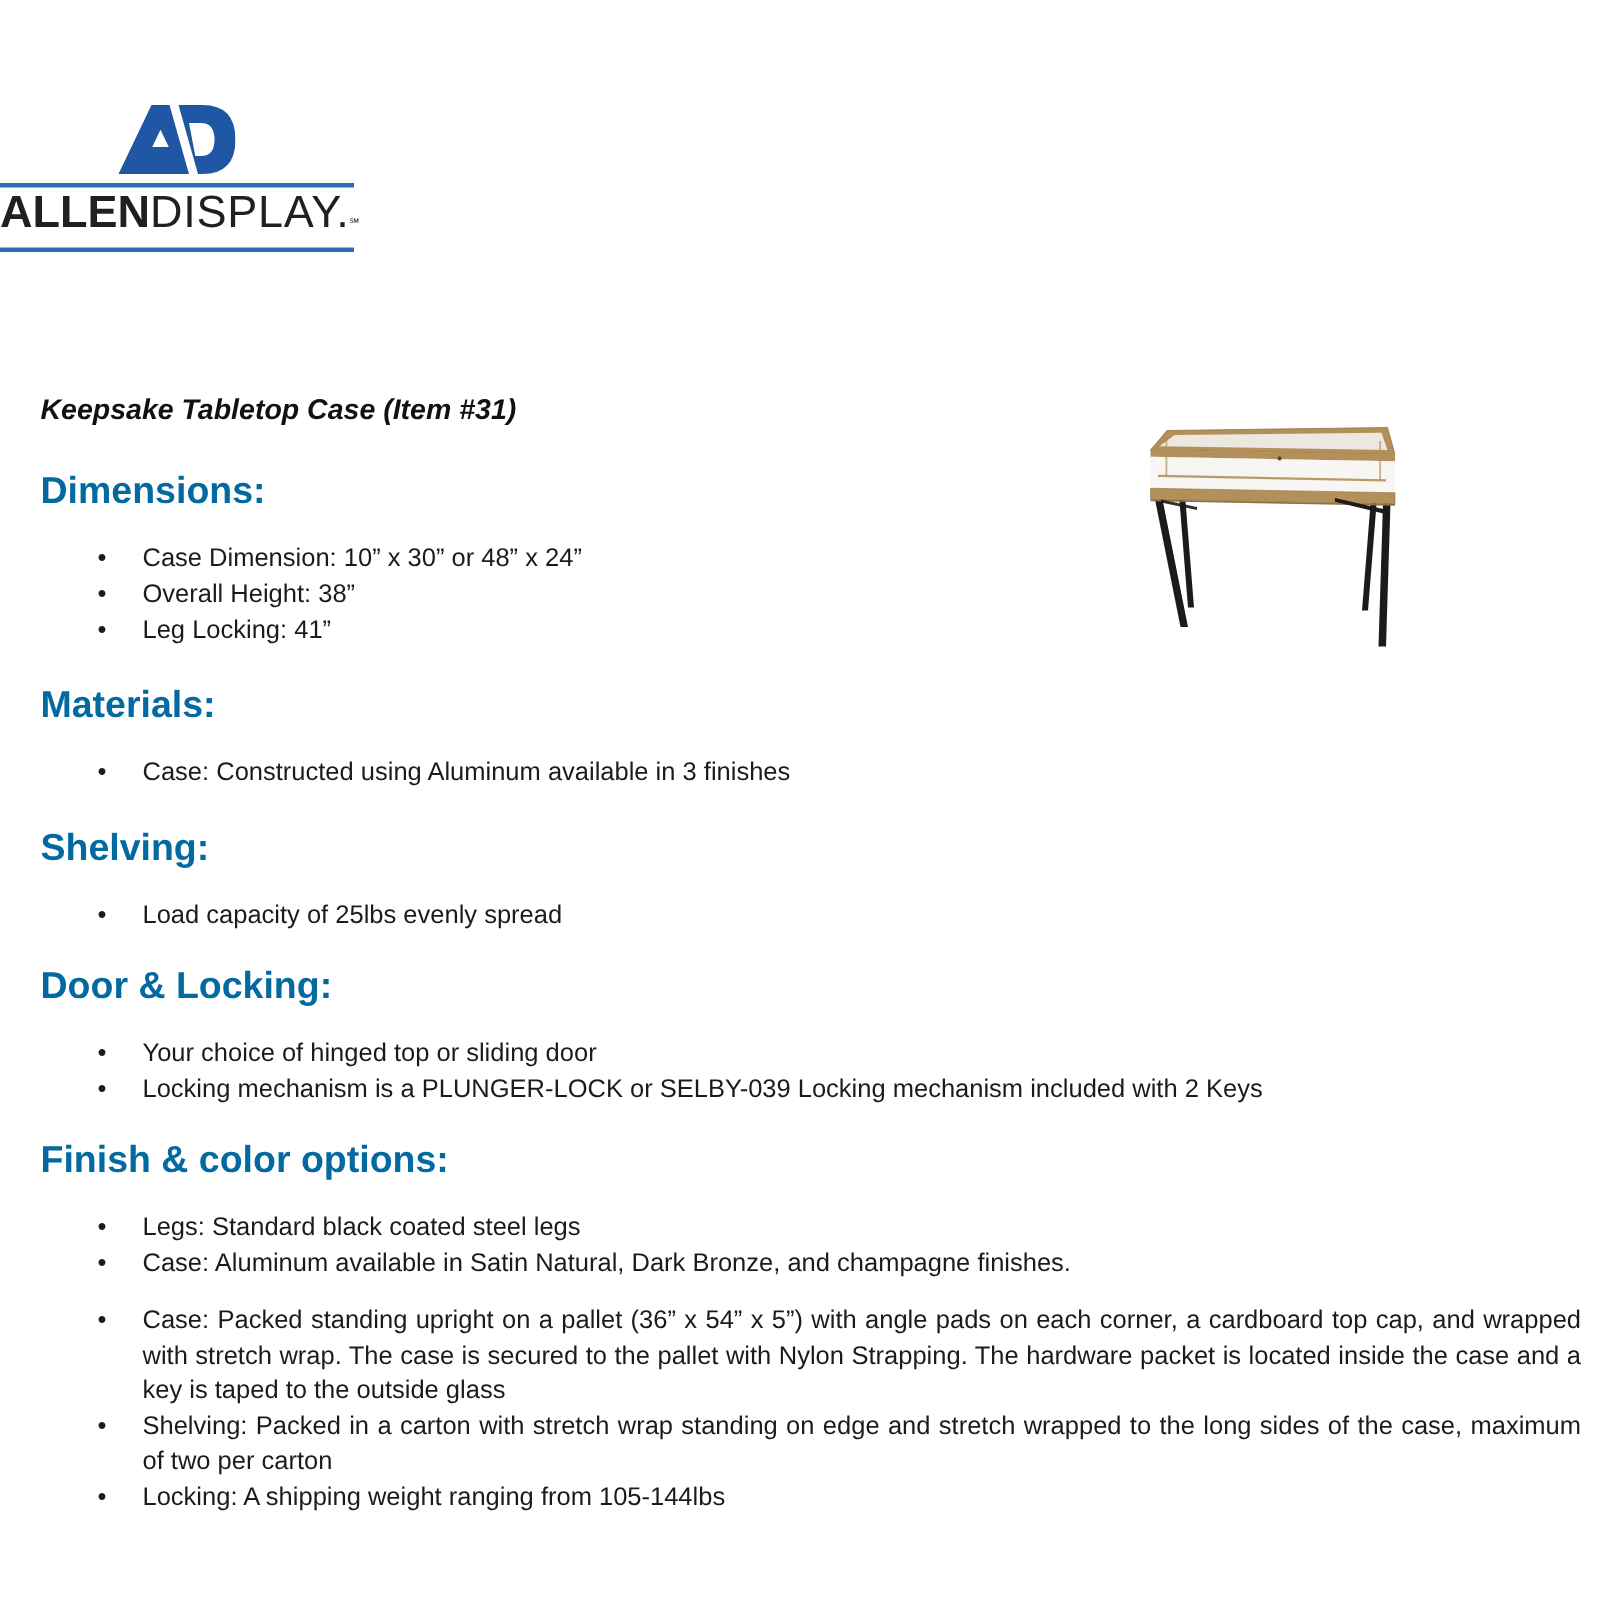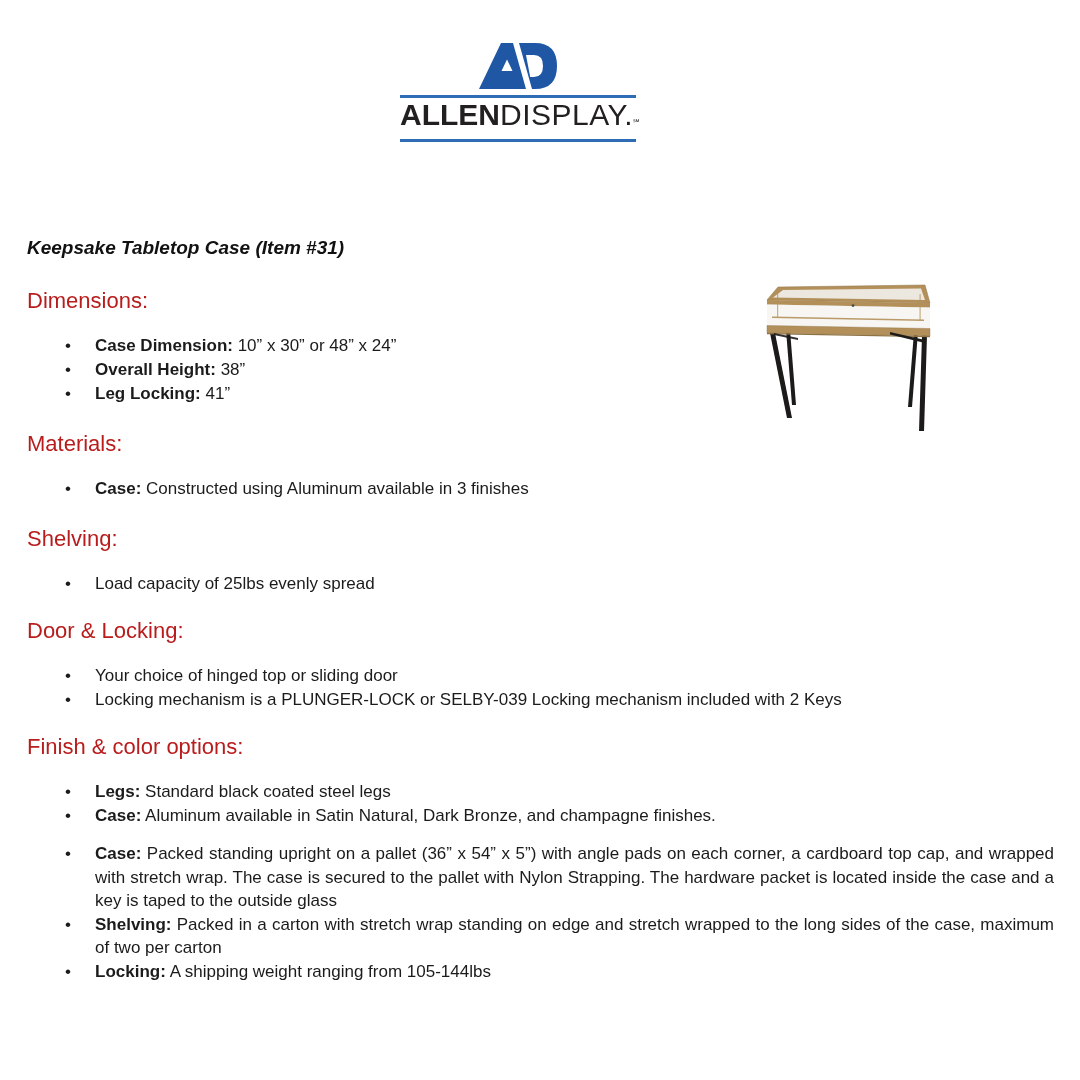--- a/index.html
+++ b/index.html
@@ -2,48 +2,48 @@
 <html><head>
 <meta charset="utf-8">
 <style>
   html,body { margin:0; padding:0; background:#ffffff; }
   .page {
     position:relative; width:1080px; height:1080px; background:#ffffff;
     font-family:"Liberation Sans", sans-serif; color:#1b1b1b; overflow:hidden;
   }
 
   
-  .logo-block { width:236px; margin-left:400px; padding-top:41px; }
+  .logo-block { width:236px; padding-top:68px; }
   .ad-mark { display:block; width:78px; height:48px; margin:0 auto 6px auto; }
   .mono { fill:#1f57a5; }
   .brand-rule { height:3px; background:#2e6cb5; }
   .brand-text {
     text-align:center; font-size:30px; line-height:31px; padding:1px 0;
     white-space:nowrap; color:#221f1f; letter-spacing:0.5px;
   }
   .brand-bold { font-weight:bold; letter-spacing:0; }
   .brand-reg  { font-weight:normal; }
   .brand-sm   { font-size:8px; letter-spacing:0; }
 
   
   .doc { padding:0 26px 0 27px; }
   .title {
     font-size:19px; line-height:29px; font-style:italic; font-weight:bold;
     margin:91px 0 0 0; color:#111;
   }
-  .h2 { font-size:22px; line-height:26px; font-weight:normal; margin:25px 0 0 0; color:#b91c1c; }
+  .h2 { font-size:25px; line-height:26px; font-weight:bold; margin:25px 0 0 0; color:#0369a1; }
   .mt26 { margin-top:26px; }
   .mt25 { margin-top:25px; }
   .mt22 { margin-top:22px; }
   .mt0  { margin-top:1px; }
 
   .bullets { list-style:none; margin:20px 0 0 0; padding:0 0 0 68px; font-size:17px; }
   .bullets li { position:relative; line-height:24px; }
   .bullets li::before { content:"\2022"; position:absolute; left:-30px; top:0; font-size:17px; }
-  .bullets b { font-weight:bold; }
+  .bullets b { font-weight:normal; }
 
   .pack { margin-top:14px; }
   .pack li { line-height:23.5px; text-align:justify; }
 
   
   .product { position:absolute; left:762px; top:283px; width:190px; height:150px; margin:0; }
   .product svg { display:block; width:190px; height:150px; }
   .tan   { fill:#b3905a; }
   .tanln { fill:#8f7244; }
   .glass { fill:#f7f6f3; }

